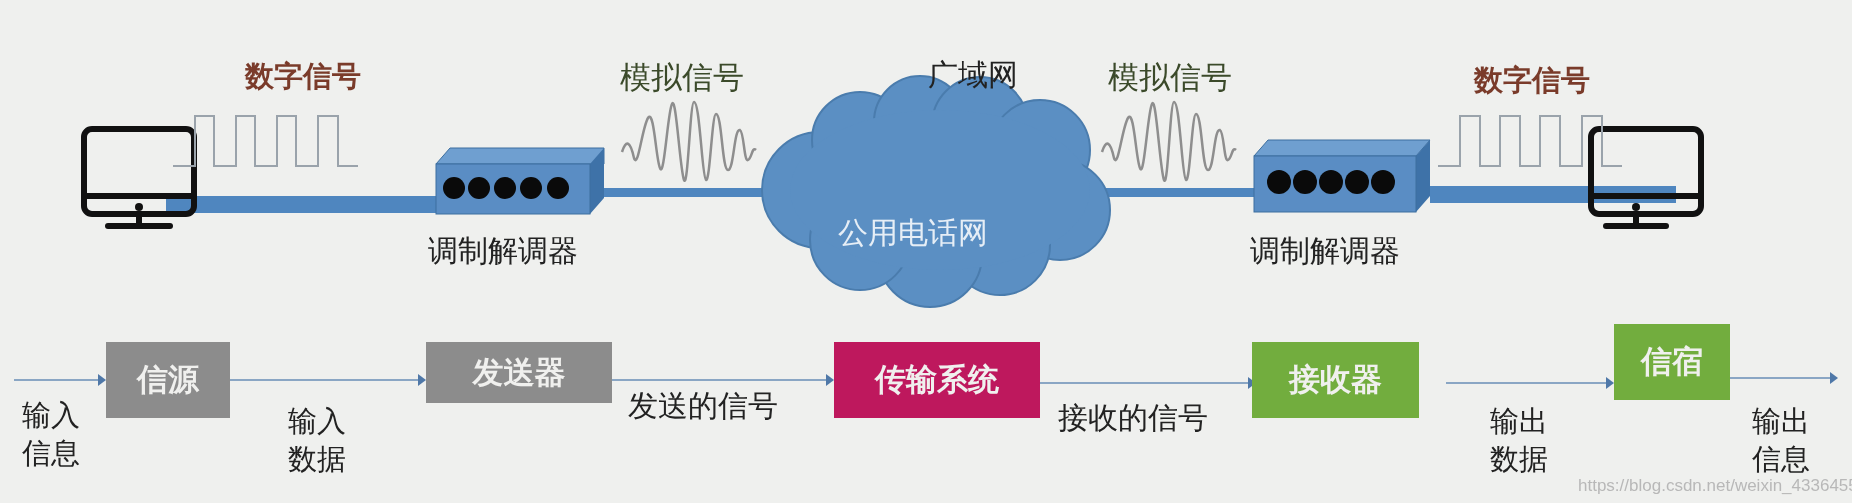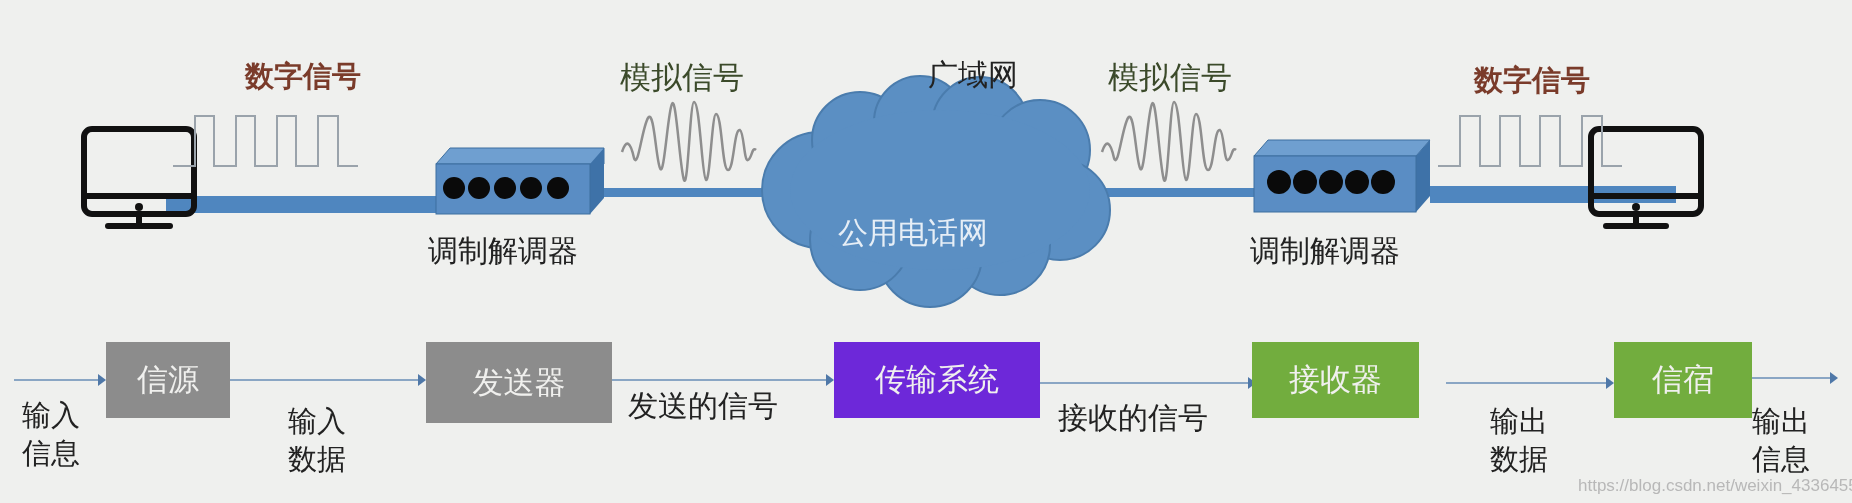--- a/index.html
+++ b/index.html
@@ -8,21 +8,21 @@
       background: #eff0ee;
       position: relative; overflow: hidden;
       font-family: "DejaVu Sans", "Liberation Sans", sans-serif;
     }
     .label { position: absolute; white-space: nowrap; font-size: 30px; line-height: 1; }
     .sig-digital { color: #7a3b2a; font-weight: bold; font-size: 29px; }
     .sig-analog { color: #3b4a2a; font-weight: normal; font-size: 31px; }
     .plain { color: #222; font-size: 30px; }
     .box {
       position: absolute; display: flex; align-items: center; justify-content: center;
-      font-size: 31px; color: #f0f0ee;
+      font-size: 31px; color: #f0f0ee; font-weight: bold;
     }
     .small-label { position: absolute; color: #222; font-size: 29px; line-height: 38px; text-align: right; white-space: nowrap; }
     .watermark { position: absolute; color: #b8b8b8; font-size: 17px; font-family: "Liberation Sans", sans-serif; white-space: nowrap; }
     svg { position: absolute; left: 0; top: 0; }
   </style>
 </head>
 <body>
 
 <svg width="1852" height="503" viewBox="0 0 1852 503">
 
@@ -115,30 +115,30 @@
 <div class="label sig-digital" style="left:1474px; top:66px;">数字信号</div>
 
 <div class="label" style="left:838px; top:178px; color:#e6eef6; font-size:30px;margin-top:40px;">公用电话网</div>
 
 <div class="label plain" style="left:428px; top:236px;">调制解调器</div>
 <div class="label plain" style="left:1250px; top:236px;">调制解调器</div>
 
 <div class="box" style="left:106px; top:342px; width:124px; height:76px; background:#8c8c8c;">
   <span>信源</span>
 </div>
-<div class="box" style="left:426px; top:342px; width:186px; height:81px; background:#8c8c8c;">
+<div class="box" style="left:426px; top:342px; width:186px; height:61px; background:#8c8c8c;">
   <span>发送器</span>
 </div>
-<div class="box" style="left:834px; top:342px; width:206px; height:76px; background:#6d28d9;">
+<div class="box" style="left:834px; top:342px; width:206px; height:76px; background:#be185d;">
   <span>传输系统</span>
 </div>
 <div class="box" style="left:1252px; top:342px; width:167px; height:76px; background:#72ad3e;">
   <span>接收器</span>
 </div>
-<div class="box" style="left:1614px; top:342px; width:138px; height:76px; background:#72ad3e;">
+<div class="box" style="left:1614px; top:324px; width:116px; height:76px; background:#72ad3e;">
   <span>信宿</span>
 </div>
 
 <div class="small-label" style="left:22px; top:396px;">
   <div>输入</div>
   <div>信息</div>
 </div>
 <div class="small-label" style="left:288px; top:402px;">
   <div>输入</div>
   <div>数据</div>

